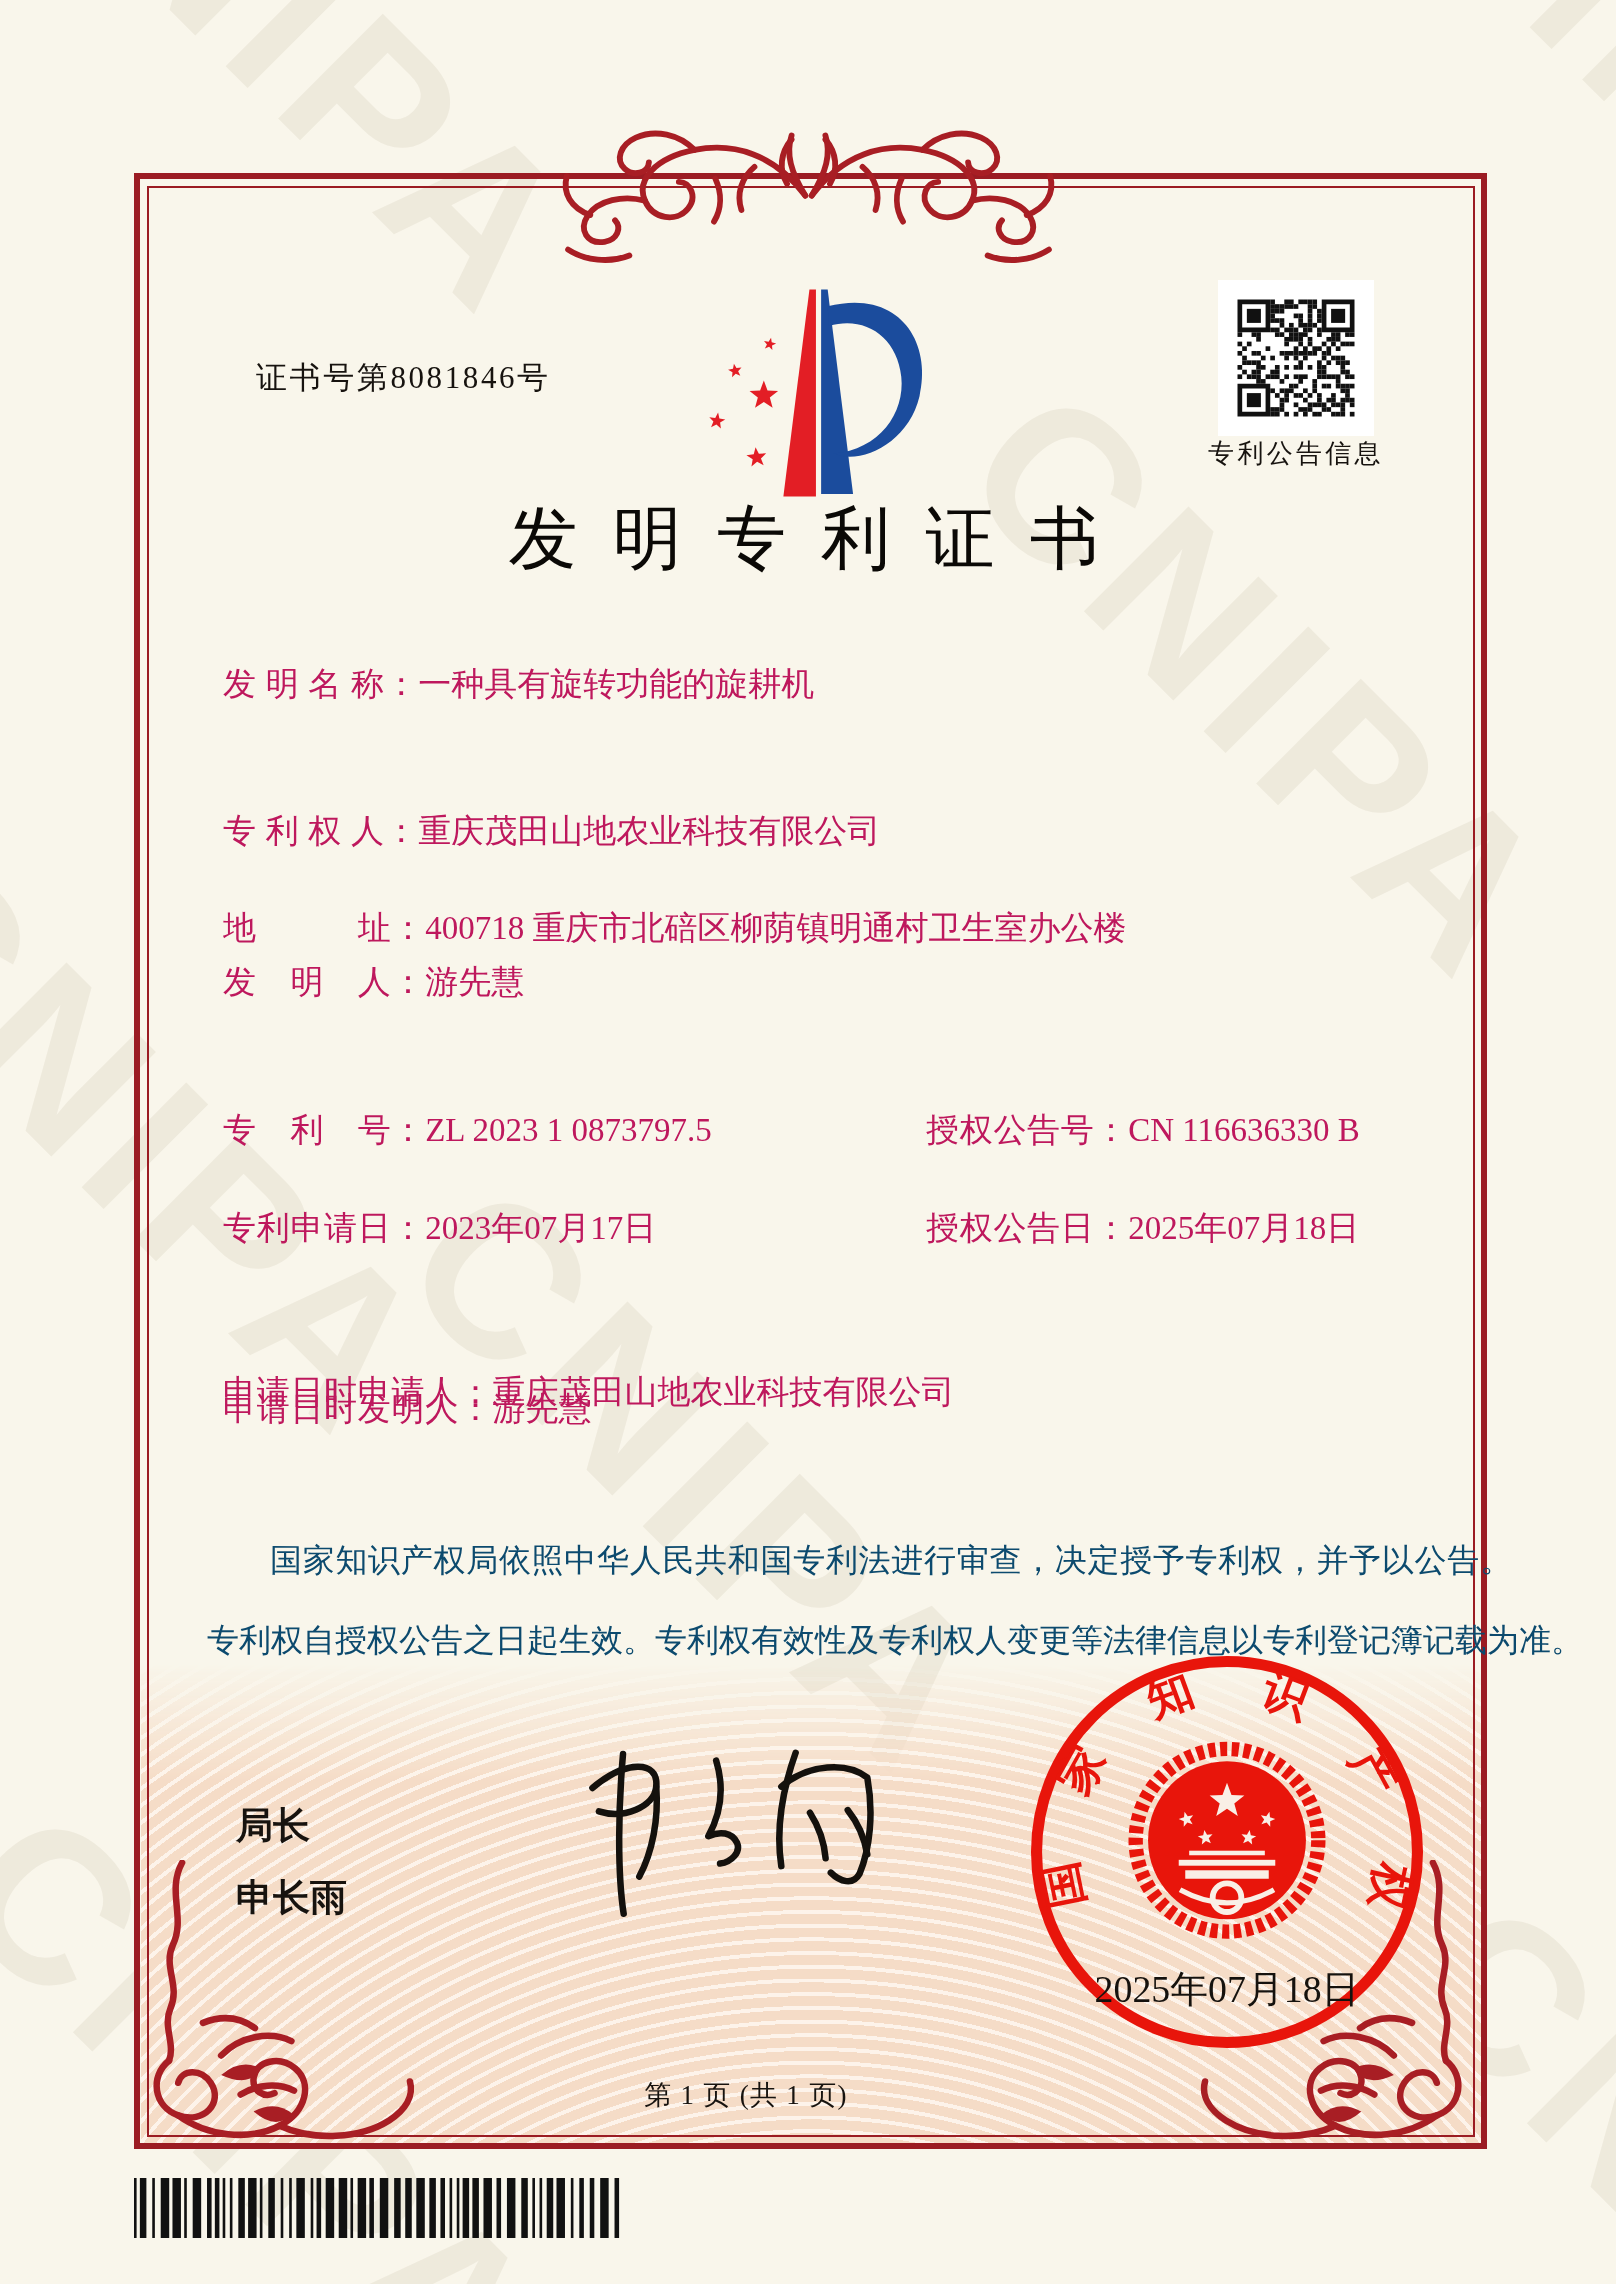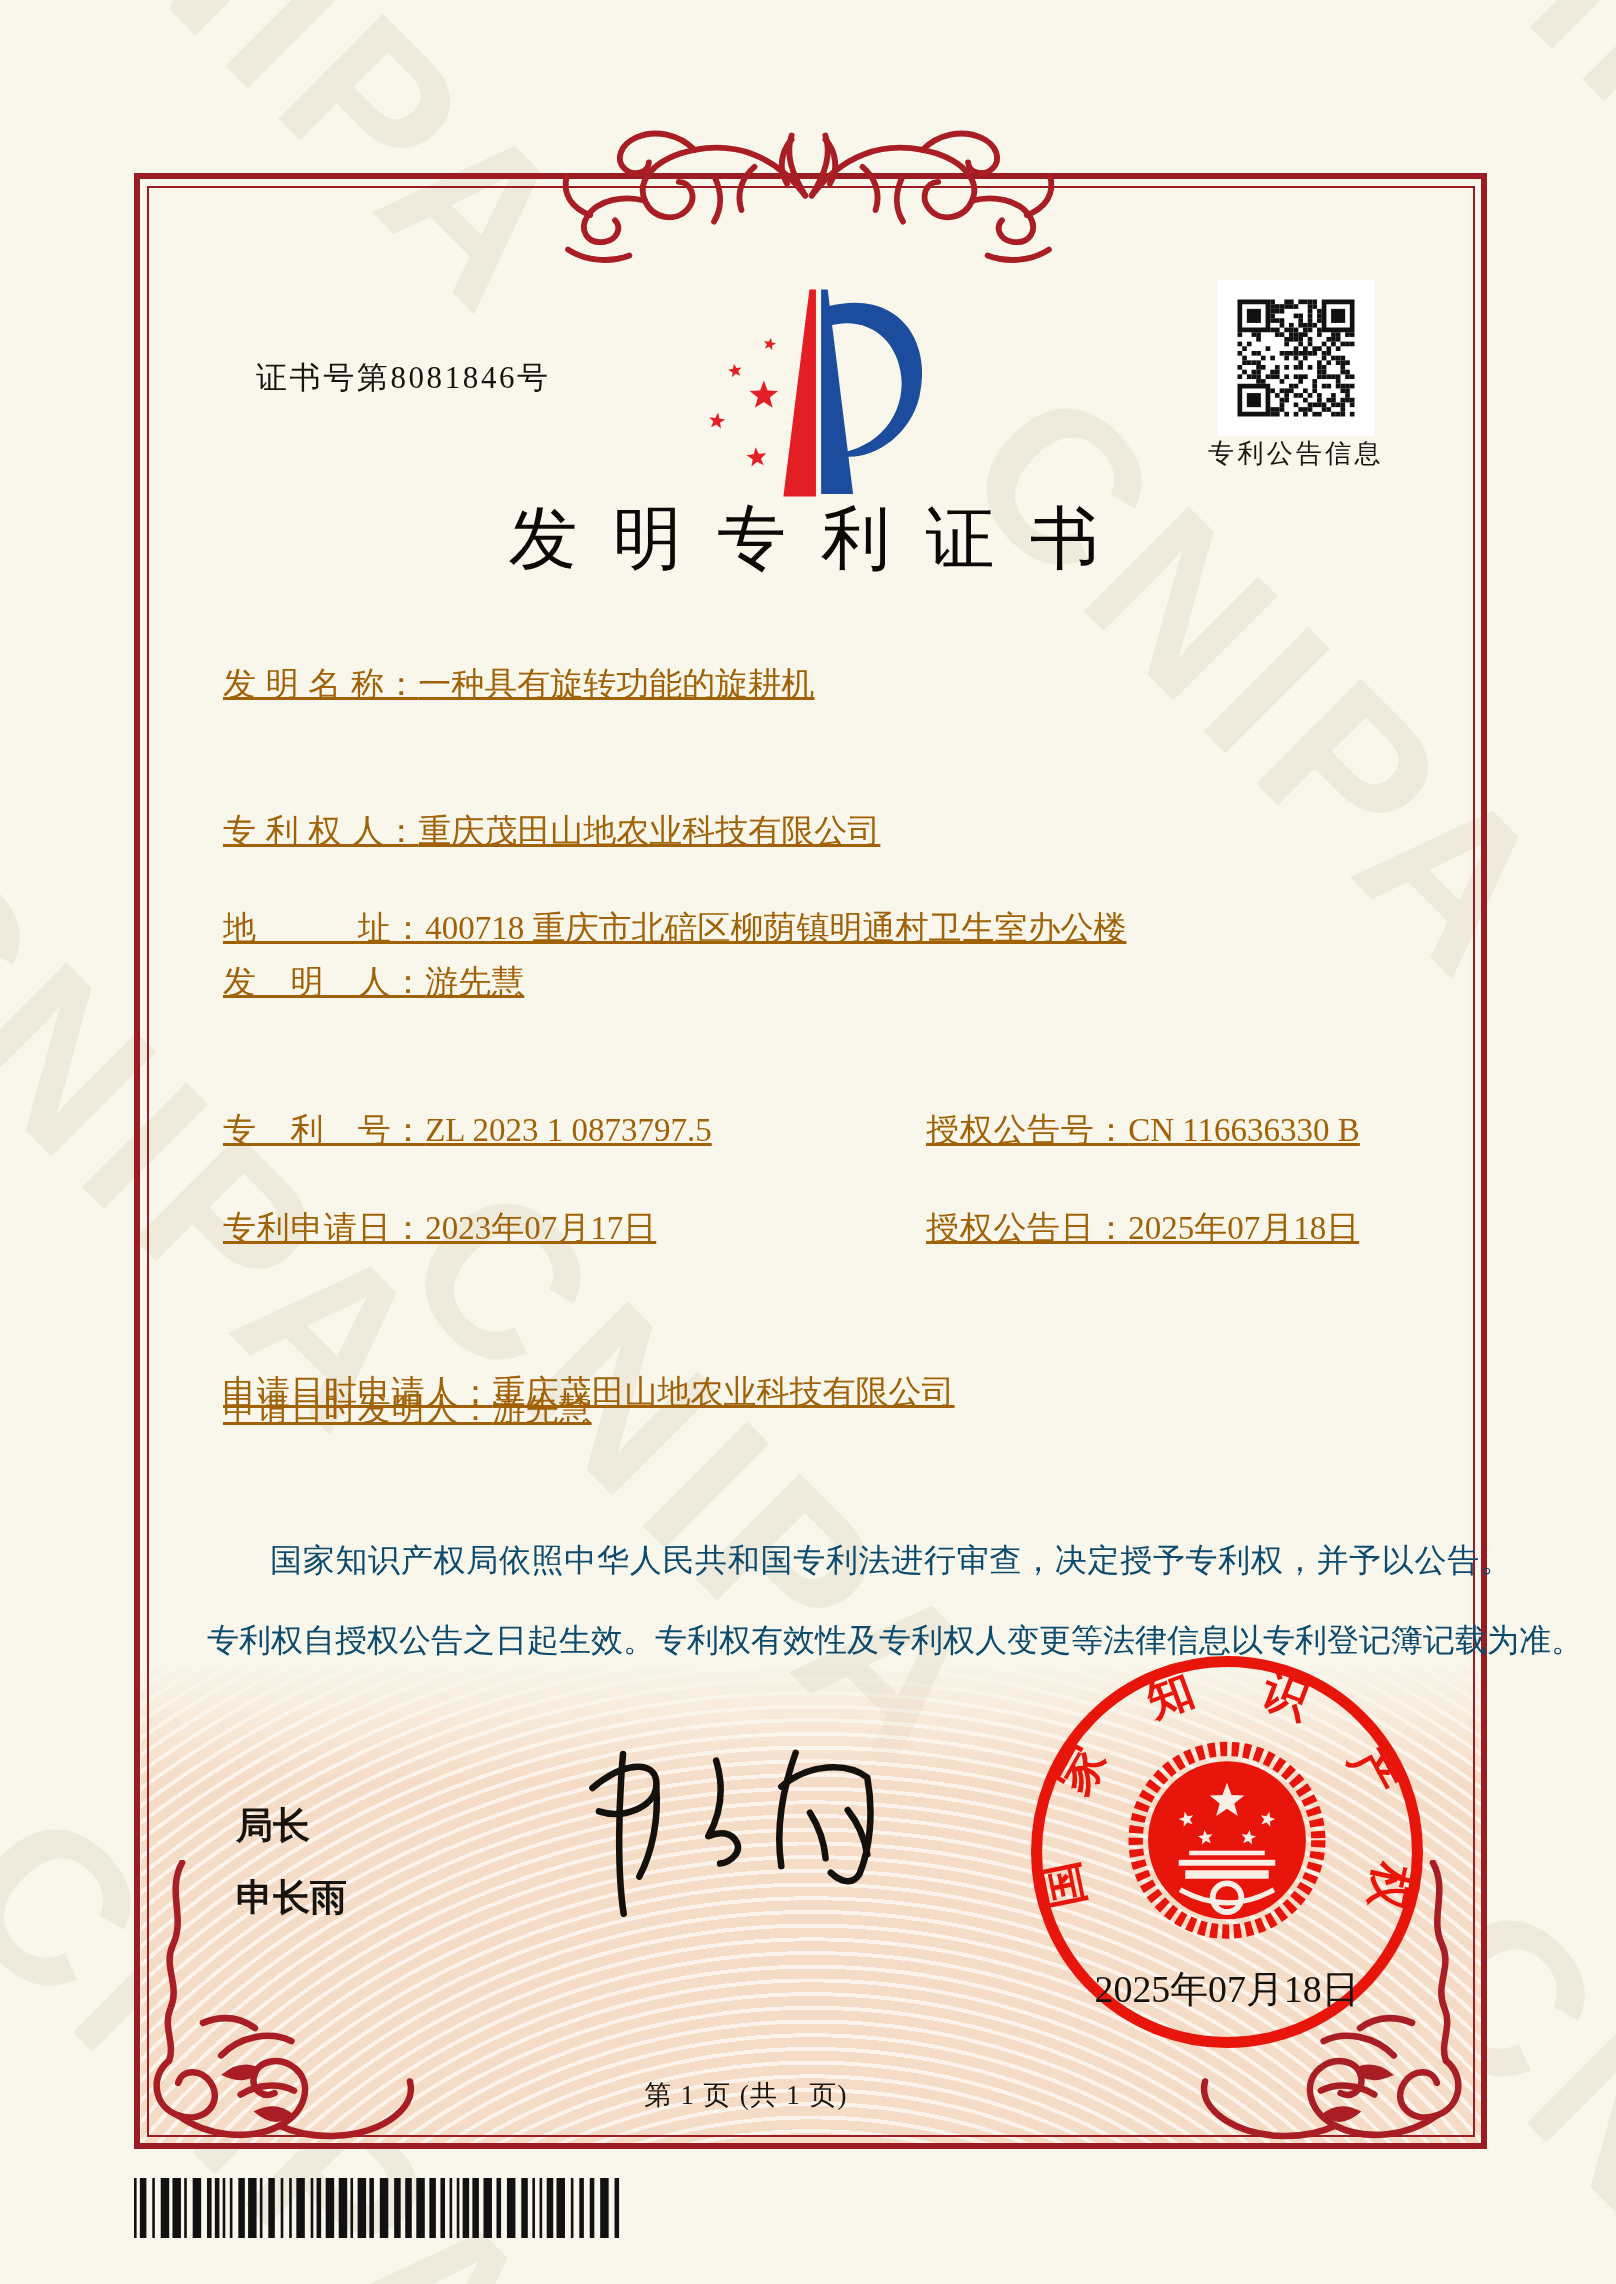--- a/index.html
+++ b/index.html
@@ -30,21 +30,21 @@
   
   .cert-no{position:absolute;left:256px;top:357px;font-size:31px;letter-spacing:2.6px;z-index:4;}
   .logo{position:absolute;left:690px;top:279px;z-index:4;}
   .qr-box{position:absolute;left:1218px;top:280px;width:156px;height:156px;background:#fff;z-index:4;}
   .qr-caption{position:absolute;left:1198px;top:436px;width:196px;text-align:center;
               font-size:26px;letter-spacing:3.3px;z-index:4;}
   .title{position:absolute;left:0;width:1616px;top:493px;text-align:center;
          font-size:69px;font-weight:normal;letter-spacing:9px;z-index:4;color:#0b0906;}
 
   
-  .row{position:absolute;left:223px;font-size:33px;white-space:nowrap;z-index:4;color:#a16207;text-decoration:underline;}
+  .row{position:absolute;left:223px;font-size:33px;white-space:nowrap;z-index:4;color:#be185d;}
   .row.rcol{left:926px;}
   .lbl{letter-spacing:0.7px;}
   .statement{position:absolute;left:207px;width:1210px;z-index:4;font-size:32px;line-height:1.0;color:#0c4a6e;}
   .statement .sline{white-space:nowrap;}
   .statement .s1{margin-left:63px;margin-bottom:23.5px;letter-spacing:0.7px;}
   .statement .s2{letter-spacing:0px;margin-top:48px;}
 
   
   .sig-role{position:absolute;left:236px;top:1801px;font-size:37px;font-weight:bold;z-index:4;
             font-family:"Liberation Sans","DejaVu Sans",sans-serif;}

